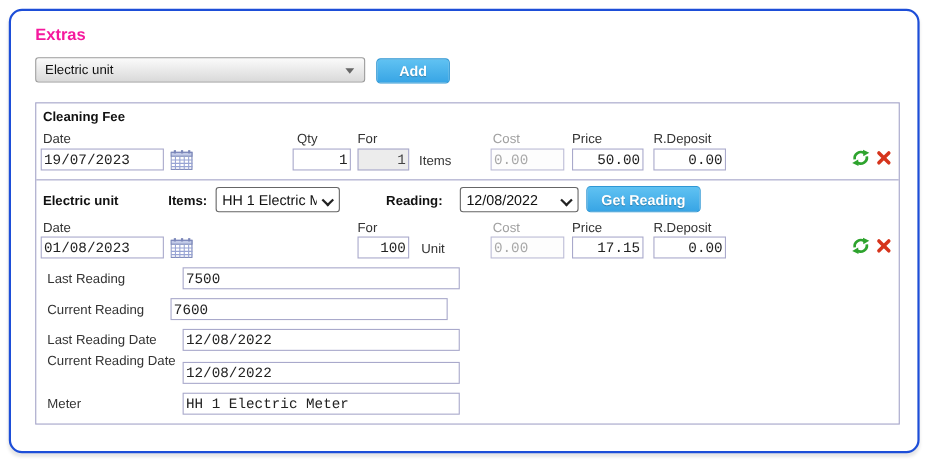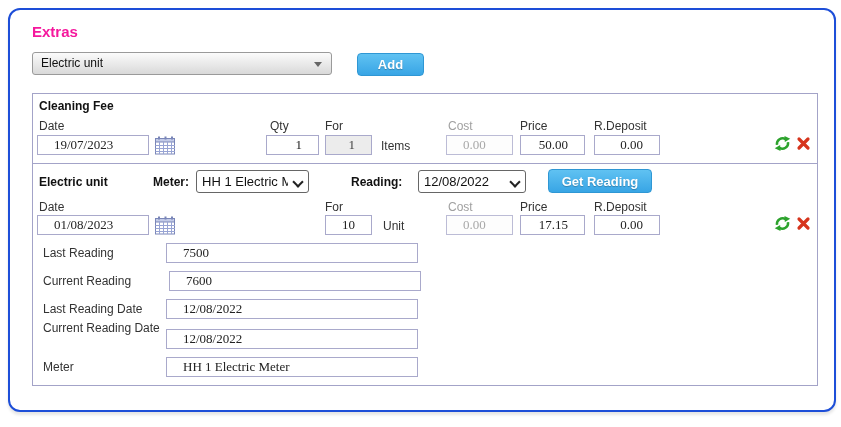--- a/index.html
+++ b/index.html
@@ -40,42 +40,41 @@
     border-left: 4px solid transparent; border-right: 4px solid transparent;
     border-top: 5px solid #666;
   }
   .btn-blue {
     border: 1px solid #2f97d4; border-radius: 4px;
     background: linear-gradient(#60c2f2, #38a5e5);
     color: #fff; font-weight: bold; font-size: 13px;
     text-align: center; text-shadow: 0 1px 1px rgba(0,0,0,.25);
     box-sizing: border-box; cursor: pointer;
     font-family: "Liberation Sans", sans-serif;
-    margin-left: 15px;
   }
   .inner-box {
     position: absolute; left: 22px; top: 83px;
     width: 786px; height: 293px;
     border: 1px solid #a3a3c8;
     box-sizing: border-box;
   }
   .divider {
     position: absolute; left: 0; right: 0; top: 69px;
     border-top: 1px solid #a3a3c8;
   }
   .sec-title { position: absolute; font-size: 12px; font-weight: bold; color: #111; }
   .lbl { position: absolute; font-size: 12px; color: #333; }
   .lbl.bold { font-weight: bold; color: #111; }
   .lbl.dim { color: #a0a0a0; text-align: center; }
   .txt { position: absolute; font-size: 12px; color: #333; }
   .inp {
     position: absolute; height: 20px;
     border: 1px solid #a9a9cb; background: #fff;
-    font-size: 13px; color: #222; padding: 1px 16px;
-    box-sizing: border-box; font-family: Liberation Serif, serif;
+    font-size: 13px; color: #222; padding: 1px 2px;
+    box-sizing: border-box; font-family: Liberation Mono, monospace;
   }
   .inp.right { text-align: right; }
   .inp.graybg { background: #ececec; color: #444; }
   .inp.dim { color: #a8a8a8; border-color: #bcbcd6; background: #fdfdfd; }
   .sel-wrap { position: absolute; height: 23px; }
   .sel-wrap select {
     -webkit-appearance: none; appearance: none;
     width: 100%; height: 23px;
     border: 1px solid #666; border-radius: 3px; background: #fff;
     font-size: 13px; color: #111; padding: 0 20px 0 5px;
@@ -145,21 +144,21 @@
     <span class="icon-btn" style="left:763px; top:42px;">
       <svg width="15" height="15" viewBox="0 0 16 16">
         <path d="M3.2 3.2 L12.8 12.8 M12.8 3.2 L3.2 12.8" stroke="#d6341c" stroke-width="3.4" stroke-linecap="round"></path>
       </svg>
     </span>
 
     <div class="divider"></div>
 
     <div class="sec-title" style="left:6px; top:81px;">Electric unit</div>
 
-    <div class="lbl bold" style="left:120px; top:81px;">Meter:</div>
+    <div class="lbl bold" style="left:120px; top:81px;">Items:</div>
     <span class="sel-wrap" style="left:163px; top:76px; width:113px;">
       <select>
         <option>HH 1 Electric Meter</option>
       </select>
     </span>
 
     <div class="lbl bold" style="left:318px; top:81px;">Reading:</div>
     <span class="sel-wrap" style="left:385px; top:76px; width:108px;">
       <select>
         <option>12/08/2022</option>
@@ -205,21 +204,21 @@
     <span class="icon-btn" style="left:763px; top:122px;">
       <svg width="15" height="15" viewBox="0 0 16 16">
         <path d="M3.2 3.2 L12.8 12.8 M12.8 3.2 L3.2 12.8" stroke="#d6341c" stroke-width="3.4" stroke-linecap="round"></path>
       </svg>
     </span>
 
     <div class="lbl" style="left:10px; top:152px;">Last Reading</div>
     <input class="inp" style="left: 133px; top: 149px; width: 252px;" value="7500">
 
     <div class="lbl" style="left:10px; top:180px;">Current Reading</div>
-    <input class="inp" style="left: 136px; top: 177px; width: 252px;" value="7600">
+    <input class="inp" style="left: 122px; top: 177px; width: 252px;" value="7600">
 
     <div class="lbl" style="left:10px; top:208px;">Last Reading Date</div>
     <input class="inp" style="left: 133px; top: 205px; width: 252px;" value="12/08/2022">
 
     <div class="lbl" style="left:10px; top:227px;">Current Reading Date</div>
     <input class="inp" style="left: 133px; top: 235px; width: 252px;" value="12/08/2022">
 
     <div class="lbl" style="left:10px; top:266px;">Meter</div>
     <input class="inp" style="left: 133px; top: 263px; width: 252px;" value="HH 1 Electric Meter">
 

